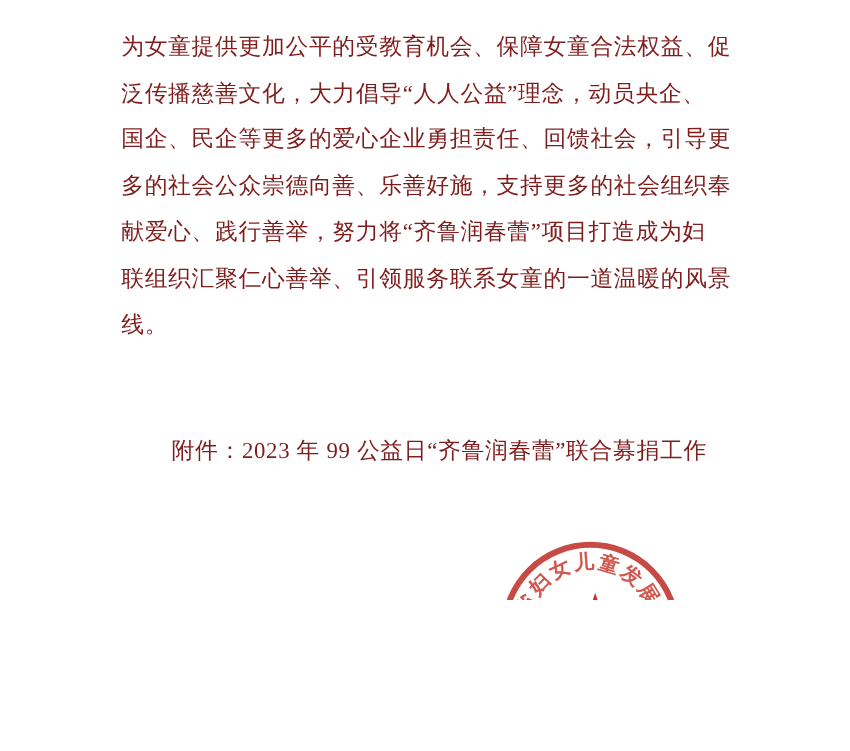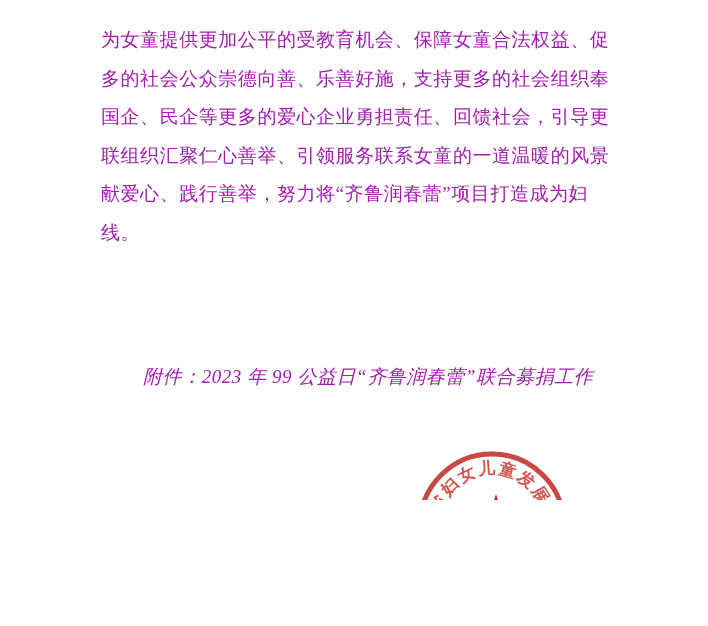--- a/index.html
+++ b/index.html
@@ -3,21 +3,21 @@
 <meta charset="utf-8">
 <style>
   html,body { margin:0; padding:0; background:#ffffff; }
   .page {
     position: relative;
     width: 708px;
     height: 500px;
     background: #ffffff;
     overflow: hidden;
     font-family: "Liberation Serif", "DejaVu Serif", serif;
-    color: #a21caf;
+    color: #7f1d1d;
   }
   
   .body-text {
     position: absolute;
     left: 101px;
     top: 21px;
     width: 516px;
     font-size: 19px;
     letter-spacing: 0.55px;
     line-height: 38.6px;
@@ -26,21 +26,20 @@
 
   
   .attachment {
     position: absolute;
     left: 101px;
     top: 358px;
     width: 516px;
     font-size: 19px;
     letter-spacing: 0.55px;
     line-height: 38.6px;
-    font-style: italic;
   }
   .attachment .indent { padding-left: 42px; }
   .attachment .tline { white-space: nowrap; }
 
   
   .sig-org {
     position: absolute;
     left: 369px;
     top: 519px;
     font-size: 19px;
@@ -73,24 +72,25 @@
     font-weight: bold;
   }
 </style>
 </head>
 <body>
 
 <div class="page">
 
   <div class="body-text">
     <div class="tline">为女童提供更加公平的受教育机会、保障女童合法权益、促</div>
+    <div class="tline">泛传播慈善文化，大力倡导“人人公益”理念，动员央企、</div>
+    <div class="tline">国企、民企等更多的爱心企业勇担责任、回馈社会，引导更</div>
     <div class="tline">多的社会公众崇德向善、乐善好施，支持更多的社会组织奉</div>
-    <div class="tline">国企、民企等更多的爱心企业勇担责任、回馈社会，引导更</div>
+    <div class="tline">献爱心、践行善举，努力将“齐鲁润春蕾”项目打造成为妇</div>
     <div class="tline">联组织汇聚仁心善举、引领服务联系女童的一道温暖的风景</div>
-    <div class="tline">献爱心、践行善举，努力将“齐鲁润春蕾”项目打造成为妇</div>
     <div class="tline">线。</div>
   </div>
 
   <div class="attachment">
     <div class="tline indent">附件：2023 年 99 公益日“齐鲁润春蕾”联合募捐工作</div>
   </div>
 
   <div class="sig-org">山东省妇女儿童发展基金会</div>
   <div class="sig-date">2024 年 8 月 16 日</div>
 

